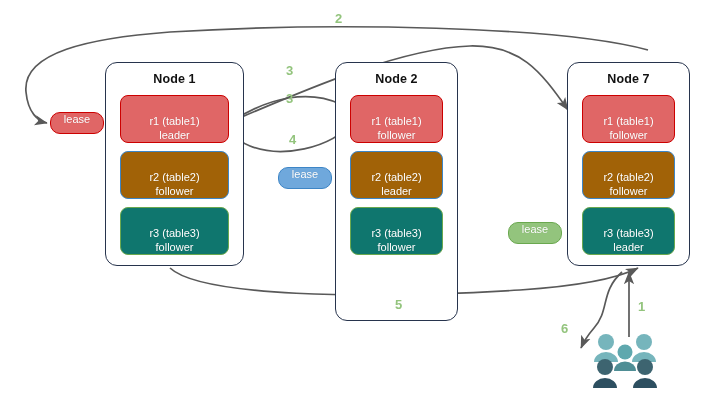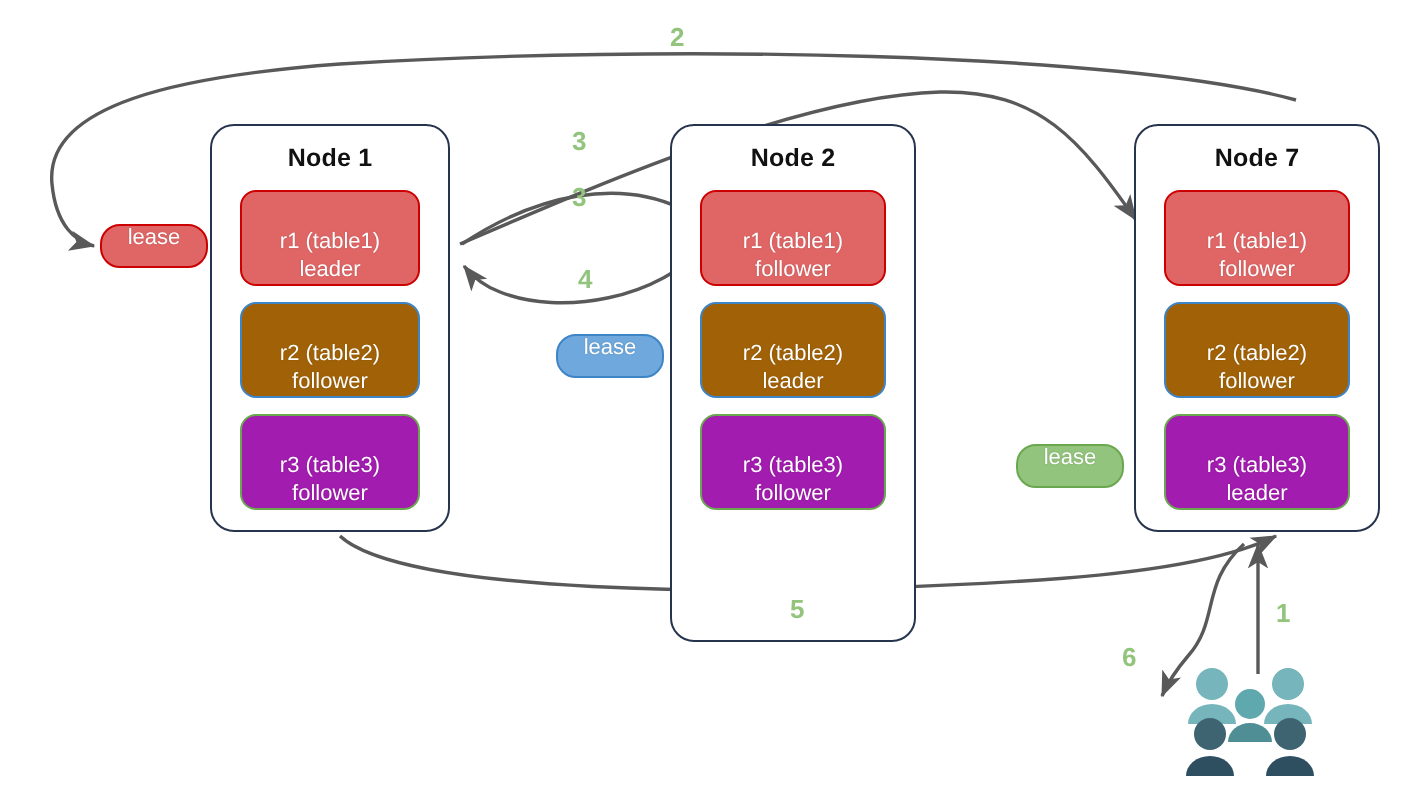--- a/index.html
+++ b/index.html
@@ -53,21 +53,21 @@
     align-items: center;
     justify-content: flex-end;
     color: #ffffff;
     font-size: 11px;
     line-height: 14px;
     text-shadow: 0 0 1px rgba(0,0,0,0.18);
   }
   .replica .ln { display: block; }
   .rep-red   { background: #e06666; border: 1.6px solid #cc0000; }
   .rep-blue  { background: #a16207; border: 1.6px solid #3d85c6; }
-  .rep-green { background: #a21caf; border: 1.6px solid #6aa84f; }
+  .rep-green { background: #0f766e; border: 1.6px solid #6aa84f; }
   .r-slot-0 { top: 32px; }
   .r-slot-1 { top: 88px; }
   .r-slot-2 { top: 144px; }
 
   .lease {
     position: absolute;
     height: 22px;
     border-radius: 10px;
     box-sizing: border-box;
     display: flex;
@@ -117,21 +117,21 @@
 
     <path d="M354,121 C330,150 280,158 250,146 C242,143 236,138 232,133" fill="none" stroke="#595959" stroke-width="1.7" marker-end="url(#ah)"></path>
 
     <path d="M170,268 C200,296 360,300 520,290 C580,286 618,278 638,268" fill="none" stroke="#595959" stroke-width="1.7" marker-end="url(#ah)"></path>
 
     <path d="M629,337 L629,272" fill="none" stroke="#595959" stroke-width="1.7" marker-end="url(#ah)"></path>
 
     <path d="M622,272 C600,292 610,310 594,328 C588,335 584,341 581,348" fill="none" stroke="#595959" stroke-width="1.7" marker-end="url(#ah)"></path>
   </svg>
 
-  <div class="node-box" style="left:105px; top:62px; width:120px; height:204px;">
+  <div class="node-box" style="left:105px; top:62px; width:139px; height:204px;">
     <div class="node-title">Node 1</div>
     <div class="replica rep-red r-slot-0">
       <span class="ln">r1 (table1)</span>
       <span class="ln">leader</span>
     </div>
     <div class="replica rep-blue r-slot-1">
       <span class="ln">r2 (table2)</span>
       <span class="ln">follower</span>
     </div>
     <div class="replica rep-green r-slot-2">

